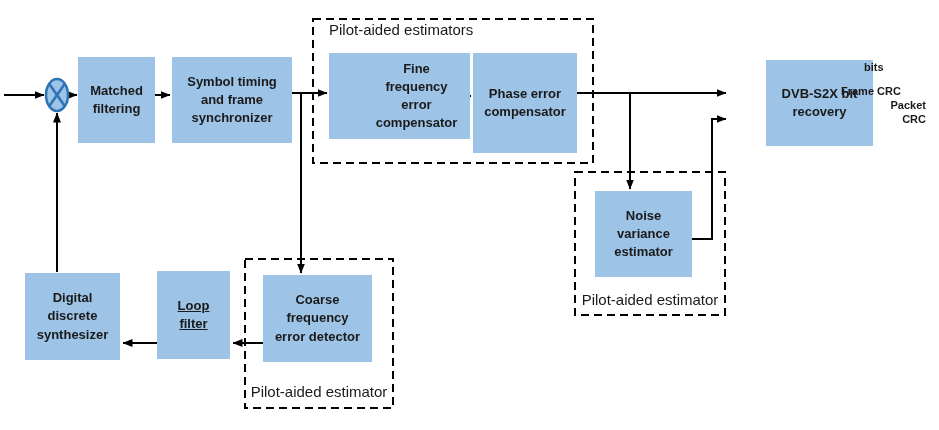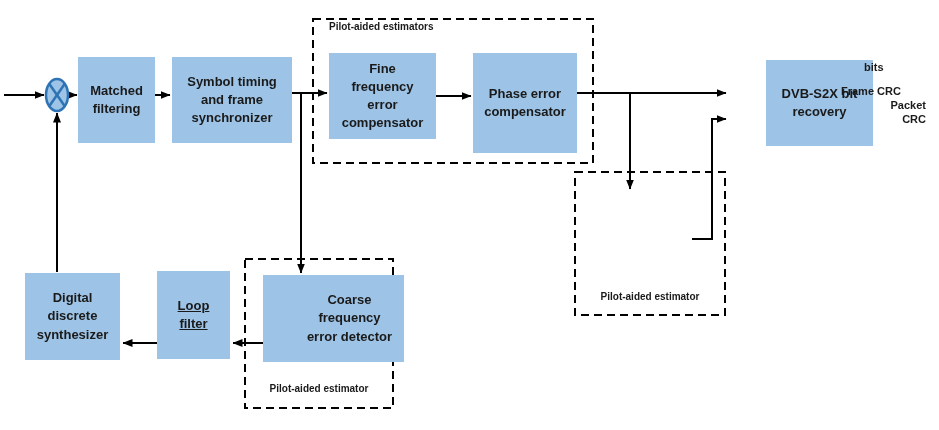--- a/index.html
+++ b/index.html
@@ -25,40 +25,40 @@
     font-weight:700;
     font-size:13px;
     line-height:1.4;
     display:flex;align-items:center;justify-content:center;
     text-align:center;
     white-space:pre-line;
   }
   .grouplabel{
     position:absolute;
     color:var(--text);
-    font-weight:700;
-    font-size:10px;
+    font-weight:400;
+    font-size:15px;
     white-space:nowrap;
   }
   .outlabel{
     position:absolute;
     color:var(--text);
     font-weight:700;
     font-size:11px;
     line-height:1.25;
     white-space:pre-line;
   }
   
   .b-matched{left:78px;top:57px;width:77px;height:86px;}
   .b-sts{left:172px;top:57px;width:120px;height:86px;}
-  .b-fine{left:329px;top:53px;width:107px;height:86px;}
+  .b-fine{left:329px;top:53px;width:107px;height:86px;padding-left:34px;}
   .b-phase{left:473px;top:53px;width:104px;height:100px;}
   .b-dvb{left:728px;top:60px;width:107px;height:86px;margin-left:38px;}
   .b-noise{left:595px;top:191px;width:97px;height:86px;}
-  .b-coarse{left:263px;top:275px;width:109px;height:87px;padding-left:32px;}
+  .b-coarse{left:263px;top:275px;width:109px;height:87px;}
   .b-loop{left:157px;top:271px;width:73px;height:88px;text-decoration:underline;}
   .b-dds{left:25px;top:273px;width:95px;height:87px;}
   
   .gl-a{left:329px;top:21px;}
   .gl-b{left:575px;top:291px;width:150px;text-align:center;}
   .gl-c{left:245px;top:383px;width:148px;text-align:center;}
   
   .ol-bits{left:864px;top:61px;}
   .ol-frame{left:841px;top:85px;}
   .ol-packet{left:866px;top:99px;width:60px;text-align:right;}
@@ -113,20 +113,23 @@
   <div class="block b-matched">Matched
 filtering</div>
   <div class="block b-fine">Fine
 frequency
 error
 compensator</div>
   <div class="block b-phase">Phase error
 compensator</div>
   <div class="block b-dvb">DVB-S2X bit
 recovery</div>
+  <div class="block b-noise">Noise
+variance
+estimator</div>
   <div class="block b-coarse">Coarse
 frequency
 error detector</div>
   <div class="block b-loop">Loop
 filter</div>
   <div class="block b-dds">Digital
 discrete
 synthesizer</div>
 
   <div class="grouplabel gl-a">Pilot-aided estimators</div>

